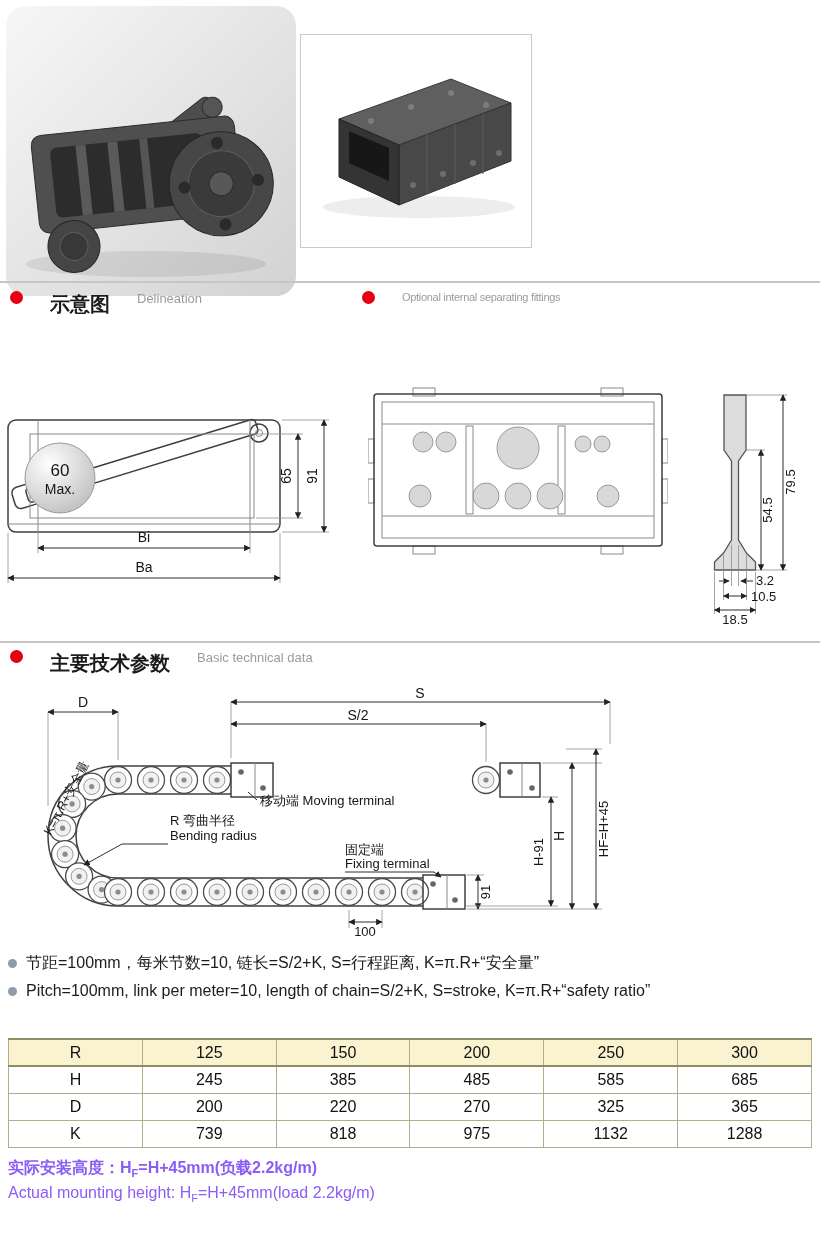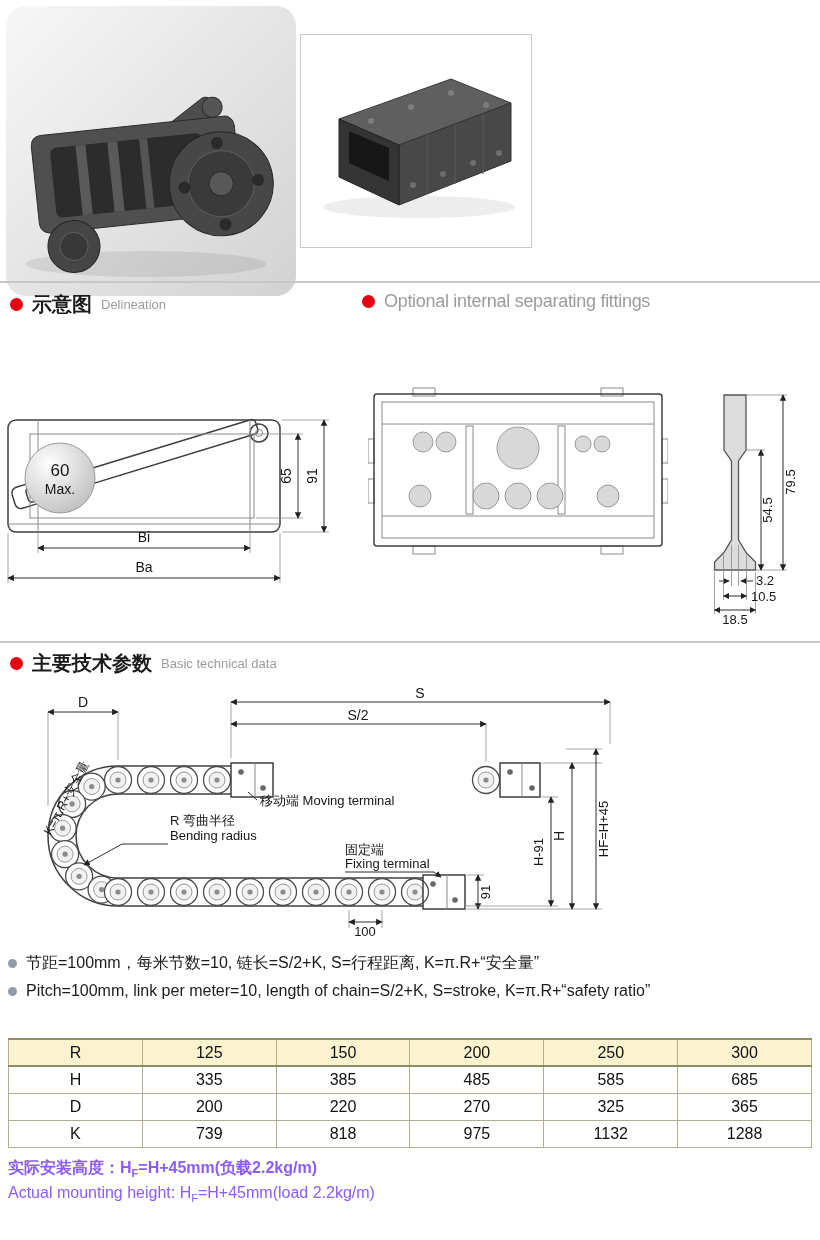--- a/index.html
+++ b/index.html
@@ -2,25 +2,25 @@
 <html><head>
 <meta charset="utf-8">
 <style>
   *{margin:0;padding:0;box-sizing:border-box}
   body{background:#fff}
   .page{position:relative;width:820px;height:1240px;background:#fff;font-family:"Liberation Sans",sans-serif;overflow:hidden}
   .abs{position:absolute}
   .photo-l{left:6px;top:6px;width:290px;height:290px}
   .photo-r{left:300px;top:34px;width:232px;height:214px;border:1px solid #c9c9c9;background:#fff}
   .hr{left:0;width:820px;height:2px;background:#c6c6c6}
-  .sec{display:flex;align-items:center;gap:9px;white-space:nowrap}
+  .sec{display:flex;align-items:flex-start;gap:27px;white-space:nowrap}
   .sec .dot{width:13px;height:13px;border-radius:50%;background:#e60012;flex:0 0 auto}
   .sec .cn{font-size:20px;font-weight:bold;color:#1b1b1b}
   .sec .en{font-size:13px;color:#9b9b9b}
-  .sec .en.sm{font-size:18px;letter-spacing:-0.3px}
+  .sec .en.sm{font-size:11px;letter-spacing:-0.3px}
   .note{display:flex;align-items:center;gap:9px;font-size:16px;color:#1c1c1c;white-space:nowrap}
   .note .nb{width:9px;height:9px;border-radius:50%;background:#8f9ca8;flex:0 0 auto}
   table.spec{border-collapse:collapse;width:804px;font-size:16px;color:#111;table-layout:fixed}
   .spec td{border:1px solid #b0ae8c;text-align:center;height:27px}
   .spec tr.hd td{background:#fbf3cf;border-top:2px solid #8f8d66;border-bottom:2px solid #8f8d66}
   .foot{font-size:16px;color:#8b5cf6;white-space:nowrap}
   .foot.b{font-weight:bold}
   sub{font-size:11px}
   svg text{font-family:"Liberation Sans",sans-serif;fill:#161616}
   .ln{stroke:#3f3f3f;stroke-width:1.5;fill:none}
@@ -342,21 +342,21 @@
       <tr class="hd">
         <td>R</td>
         <td>125</td>
         <td>150</td>
         <td>200</td>
         <td>250</td>
         <td>300</td>
       </tr>
       <tr>
         <td>H</td>
-        <td>335</td>
+        <td>245</td>
         <td>385</td>
         <td>485</td>
         <td>585</td>
         <td>685</td>
       </tr>
       <tr>
         <td>D</td>
         <td>200</td>
         <td>220</td>
         <td>270</td>

